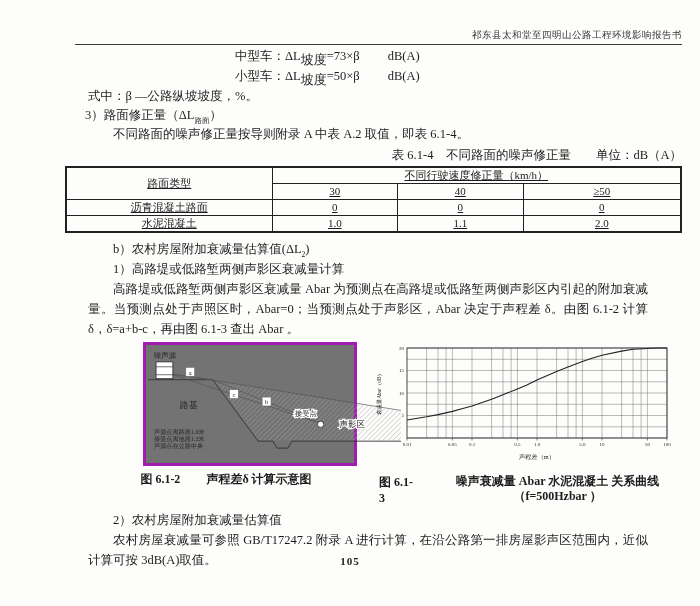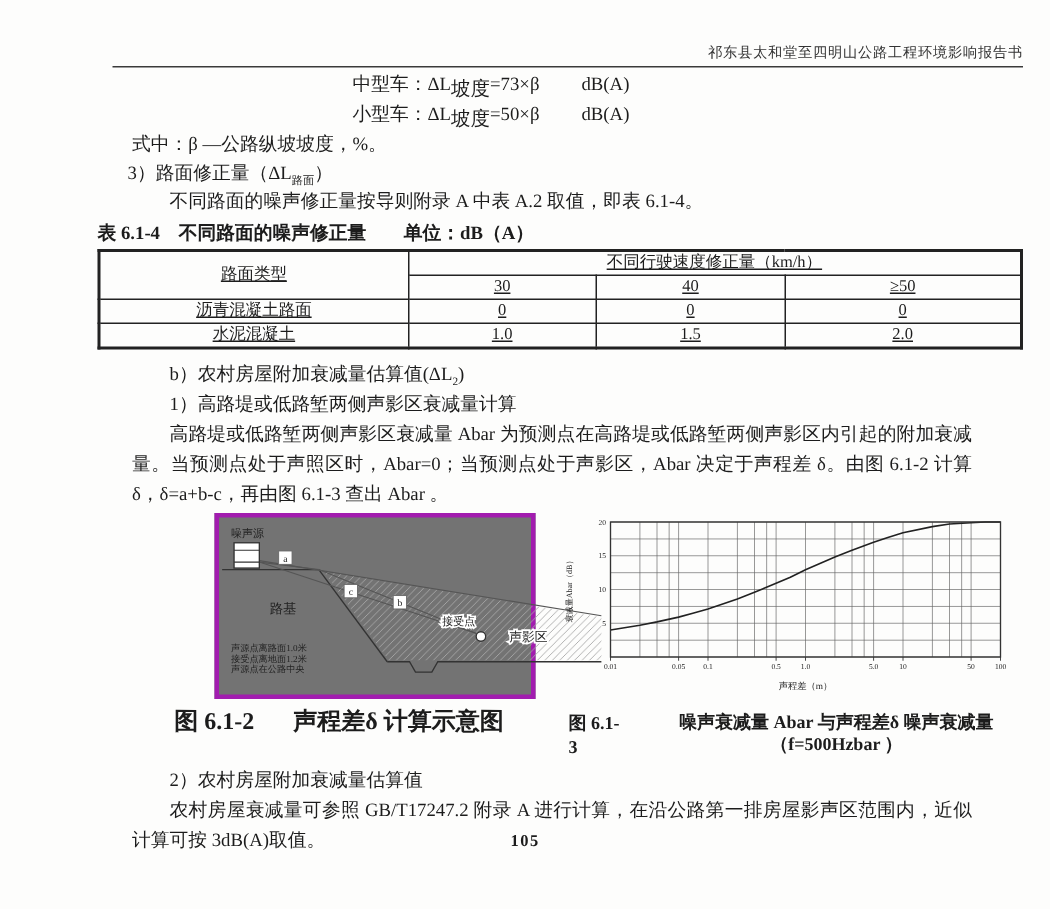--- a/index.html
+++ b/index.html
@@ -14,32 +14,32 @@
     border-bottom:1.6px solid #3a3a3a;padding-bottom:2px;letter-spacing:.5px;
   }
   .content{position:absolute;top:46px;left:65px;right:18px;font-size:12.5px;}
   .formula{margin-left:170px;height:20px;line-height:20px;white-space:nowrap;}
   .formula sub{font-size:13px;}
   .formula .unit{margin-left:28px;}
   .where{margin-left:23px;height:20px;line-height:20px;}
   .h-road{margin-left:20px;height:19px;line-height:19px;}
   .h-road sub,.h-b sub{font-size:7.5px;}
   .intro{margin-left:23px;text-indent:25px;height:19px;line-height:19px;}
-  .tbl-title{text-align:left;font-weight:bold;height:18px;line-height:18px;margin-top:2px;}
+  .tbl-title{text-align:right;font-weight:normal;height:18px;line-height:18px;margin-top:2px;}
   table.noise{width:100%;border-collapse:collapse;margin-top:2px;font-size:11px;text-decoration:underline;}
   table.noise td{border:1px solid #222;text-align:center;padding:0;height:15px;line-height:15px;}
   table.noise{border:2px solid #222;}
   td.c1{width:33.5%;}
   .h-b{margin-left:48px;height:20px;line-height:20px;margin-top:6px;}
   .h-sub1{margin-left:48px;height:20px;line-height:20px;}
   .para{margin-left:23px;text-indent:25px;line-height:20px;text-align:justify;width:560px;}
   .figs{display:flex;margin-top:3px;}
   .fig-left{margin-left:30px;width:262px;flex:none;}
   .fig-left .box{border:3px solid #a21caf;height:118px;background:#737373;margin-left:48px;}
-  .fig-left .cap{display:flex;justify-content:center;gap:26px;font-weight:bold;font-size:16px;margin-top:5px;}
+  .fig-left .cap{display:flex;justify-content:center;gap:26px;font-weight:bold;font-size:12px;margin-top:5px;}
   .fig-right{margin-left:16px;width:302px;flex:none;}
   .fig-right .cap{display:flex;gap:22px;font-weight:bold;font-size:12px;margin-top:4px;margin-left:6px;}
   .fig-right .cap .wrap{width:240px;text-align:center;line-height:15px;}
   .h-rural{margin-left:48px;height:20px;line-height:20px;margin-top:4px;}
   .para2{margin-left:23px;text-indent:25px;line-height:20px;text-align:justify;width:560px;}
   .pageno{position:absolute;top:555px;left:0;right:0;text-align:center;font-size:11px;letter-spacing:1px;font-weight:bold;}
   svg text{font-family:"Liberation Serif","DejaVu Serif",serif;fill:#222;}
 </style>
 </head>
 <body>
@@ -75,21 +75,21 @@
       </tr>
       <tr>
         <td>沥青混凝土路面</td>
         <td>0</td>
         <td>0</td>
         <td>0</td>
       </tr>
       <tr>
         <td>水泥混凝土</td>
         <td>1.0</td>
-        <td>1.5</td>
+        <td>1.1</td>
         <td>2.0</td>
       </tr>
     </tbody>
       </table>
 
     <div class="h-b"><span>b）农村房屋附加衰减量估算值(ΔL</span><sub>2</sub><span>)</span></div>
 
     <div class="h-sub1">1）高路堤或低路堑两侧声影区衰减量计算</div>
 
     <div class="para">高路堤或低路堑两侧声影区衰减量 Abar 为预测点在高路堤或低路堑两侧声影区内引起的附加衰减量。当预测点处于声照区时，Abar=0；当预测点处于声影区，Abar 决定于声程差 δ。由图 6.1-2 计算 δ，δ=a+b-c，再由图 6.1-3 查出 Abar 。</div>
@@ -189,21 +189,21 @@
             <text x="31" y="52.8" font-size="5" text-anchor="end">10</text>
             <text x="31" y="30.3" font-size="5" text-anchor="end">15</text>
             <text x="31" y="7.8" font-size="5" text-anchor="end">20</text>
             <polyline points="34.0,78.0 53.6,74.8 65.0,72.6 79.4,69.4 88.9,66.8 99.0,64.0 118.6,57.3 130.0,52.8 144.4,46.9 153.9,42.9 164.0,37.9 183.6,29.4 195.0,24.9 209.4,19.5 218.9,16.3 229.0,13.2 248.6,9.1 260.0,7.3 274.4,6.5 283.9,6.0 294.0,6.0" fill="none" stroke="#222" stroke-width="1.1"></polyline>
             <rect x="34" y="6" width="260" height="90" fill="none" stroke="#333" stroke-width="0.9"></rect>
             <text x="164" y="117" font-size="6.2" text-anchor="middle">声程差（m）</text>
             <text x="8" y="51" font-size="5.4" text-anchor="middle" transform="rotate(-90 8 51)">衰减量Abar（dB）</text>
           </svg>
         <div class="cap">
           <span>图 6.1-3</span>
-          <span class="wrap">噪声衰减量 Abar 与声程差δ 噪声衰减量（f=500Hzbar ）</span>
+          <span class="wrap">噪声衰减量 Abar 水泥混凝土 关系曲线（f=500Hzbar ）</span>
         </div>
       </div>
 
     </div>
 
     <div class="h-rural">2）农村房屋附加衰减量估算值</div>
     <div class="para2">农村房屋衰减量可参照 GB/T17247.2 附录 A 进行计算，在沿公路第一排房屋影声区范围内，近似计算可按 3dB(A)取值。</div>
 
   </div>
 

